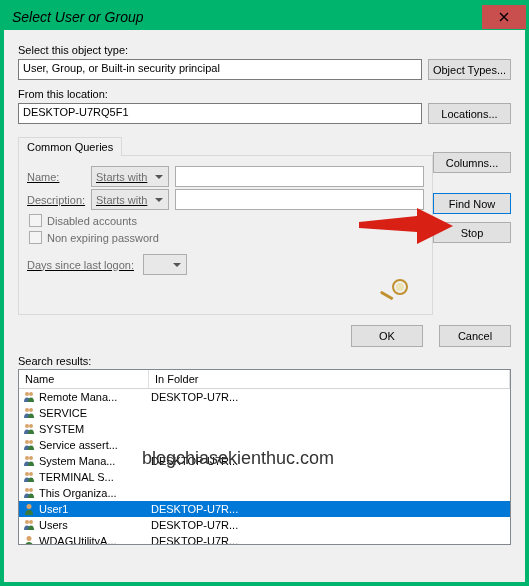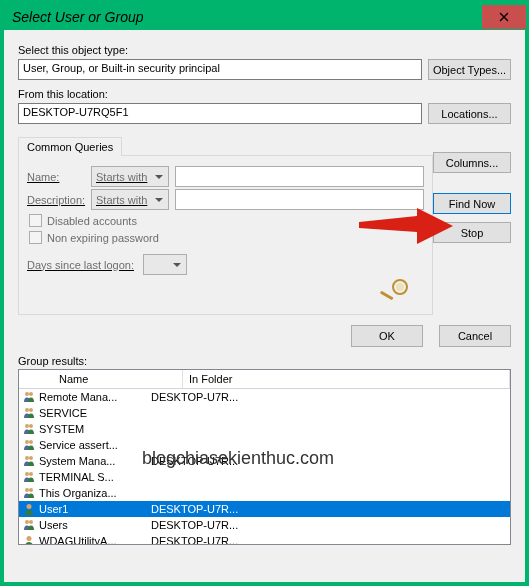--- a/index.html
+++ b/index.html
@@ -30,21 +30,21 @@
 .checkbox-row { display: flex; align-items: center; gap: 5px; margin: 4px 0 4px 2px; color: #6d6d6d; }
 .checkbox-row .cb { width: 13px; height: 13px; border: 1px solid #adadad; background: #f4f4f4; }
 
 .magnifier { position: absolute; right: 20px; bottom: 10px; }
 
 .bottom-btns { display: flex; gap: 16px; justify-content: flex-end; margin-top: 10px; }
 .bottom-btns .btn { width: 72px; height: 22px; }
 
 .results-label { margin-top: 8px; }
 .results { border: 1px solid #828790; background: #fff; margin-top: 2px; height: 176px; overflow: hidden; }
-.results-header { display: flex; border-bottom: 1px solid #d4d4d4; background: #fff; padding-left: 34px; }
+.results-header { display: flex; border-bottom: 1px solid #d4d4d4; background: #fff; }
 .results-header .col { padding: 3px 6px; border-right: 1px solid #e0e0e0; }
 .col-name { width: 130px; }
 .col-folder { flex: 1; }
 .result-row { display: flex; align-items: center; height: 16px; padding-left: 2px; }
 .result-row.selected { background: #0078d7; color: #fff; }
 .result-row.selected .cell { color: #fff; }
 .ricon { width: 16px; height: 14px; display: flex; align-items: center; justify-content: center; }
 .cell { white-space: nowrap; overflow: hidden; text-overflow: ellipsis; padding-left: 2px; }
 .cell.name { width: 112px; }
 .cell.folder { flex: 1; }
@@ -123,21 +123,21 @@
 
     <svg class="arrow" width="95" height="40">
       <polygon points="0,14 58,8 58,0 94,18 58,36 58,24 0,20" fill="#d82015"></polygon>
     </svg>
 
     <div class="bottom-btns">
       <button class="btn">OK</button>
       <button class="btn">Cancel</button>
     </div>
 
-    <div class="results-label">Group results:</div>
+    <div class="results-label">Search results:</div>
     <div class="results">
       <div class="results-header">
         <div class="col col-name">Name</div>
         <div class="col col-folder">In Folder</div>
       </div>
       <div id="results-body">
           <div class="result-row">
             <div class="ricon">
               <svg width="14" height="14" viewBox="0 0 14 14">
                 <circle cx="5" cy="4" r="2" fill="#d9a36a"></circle>

